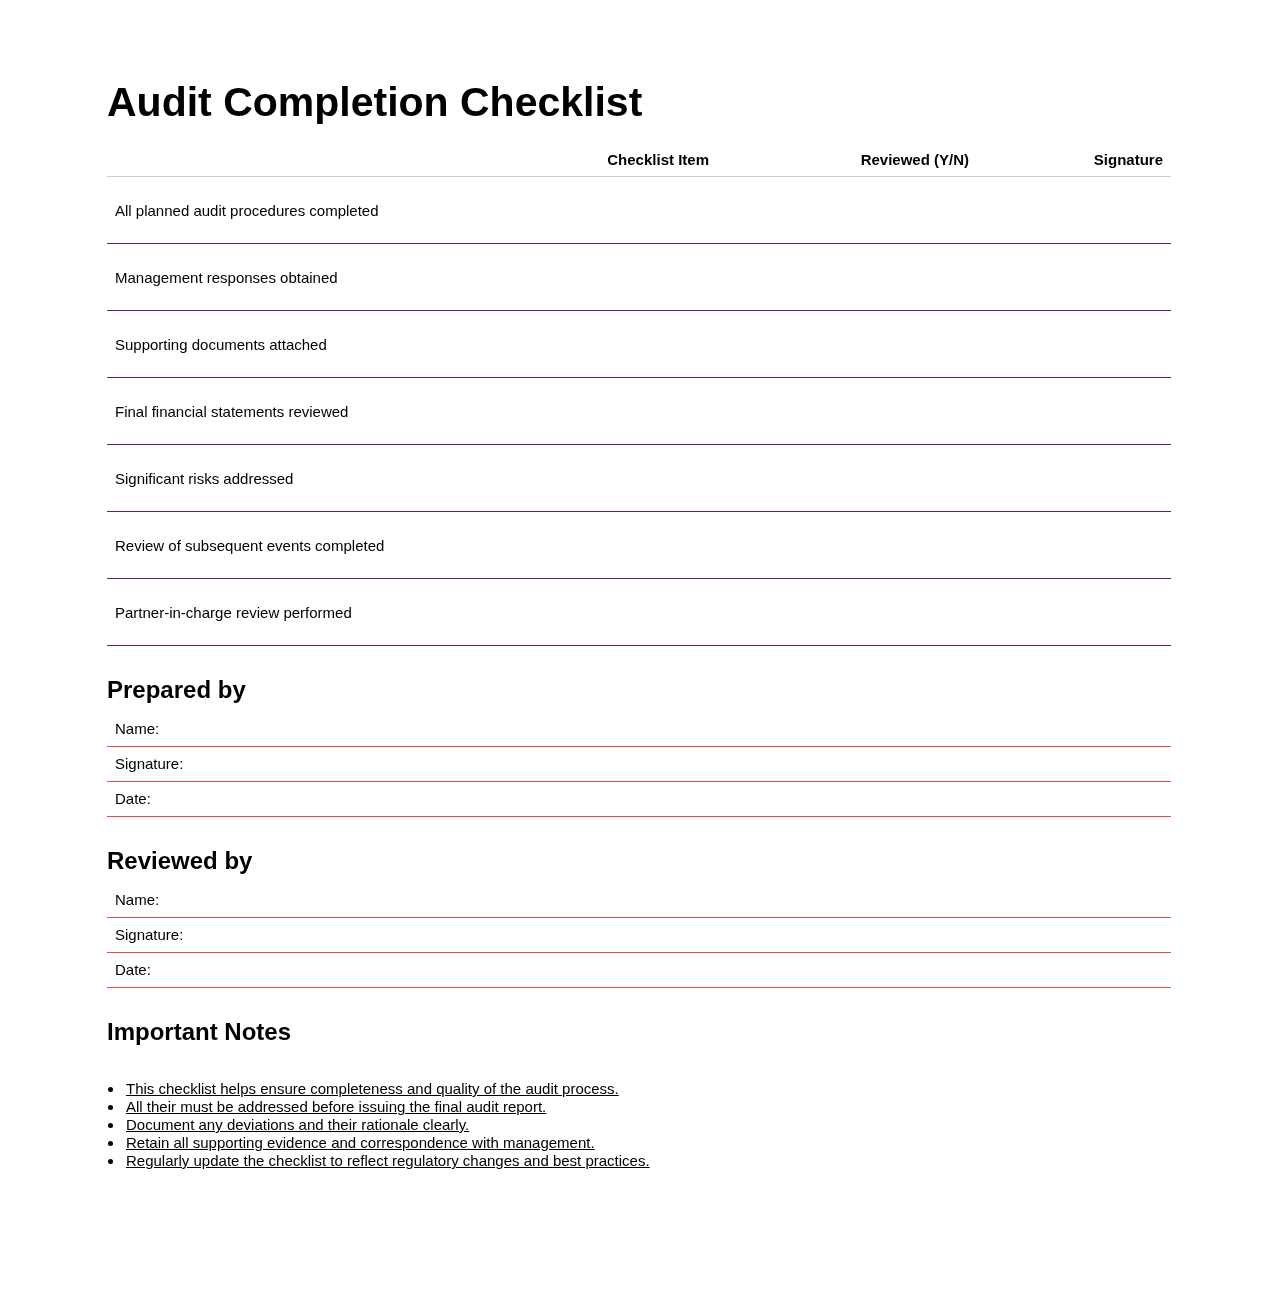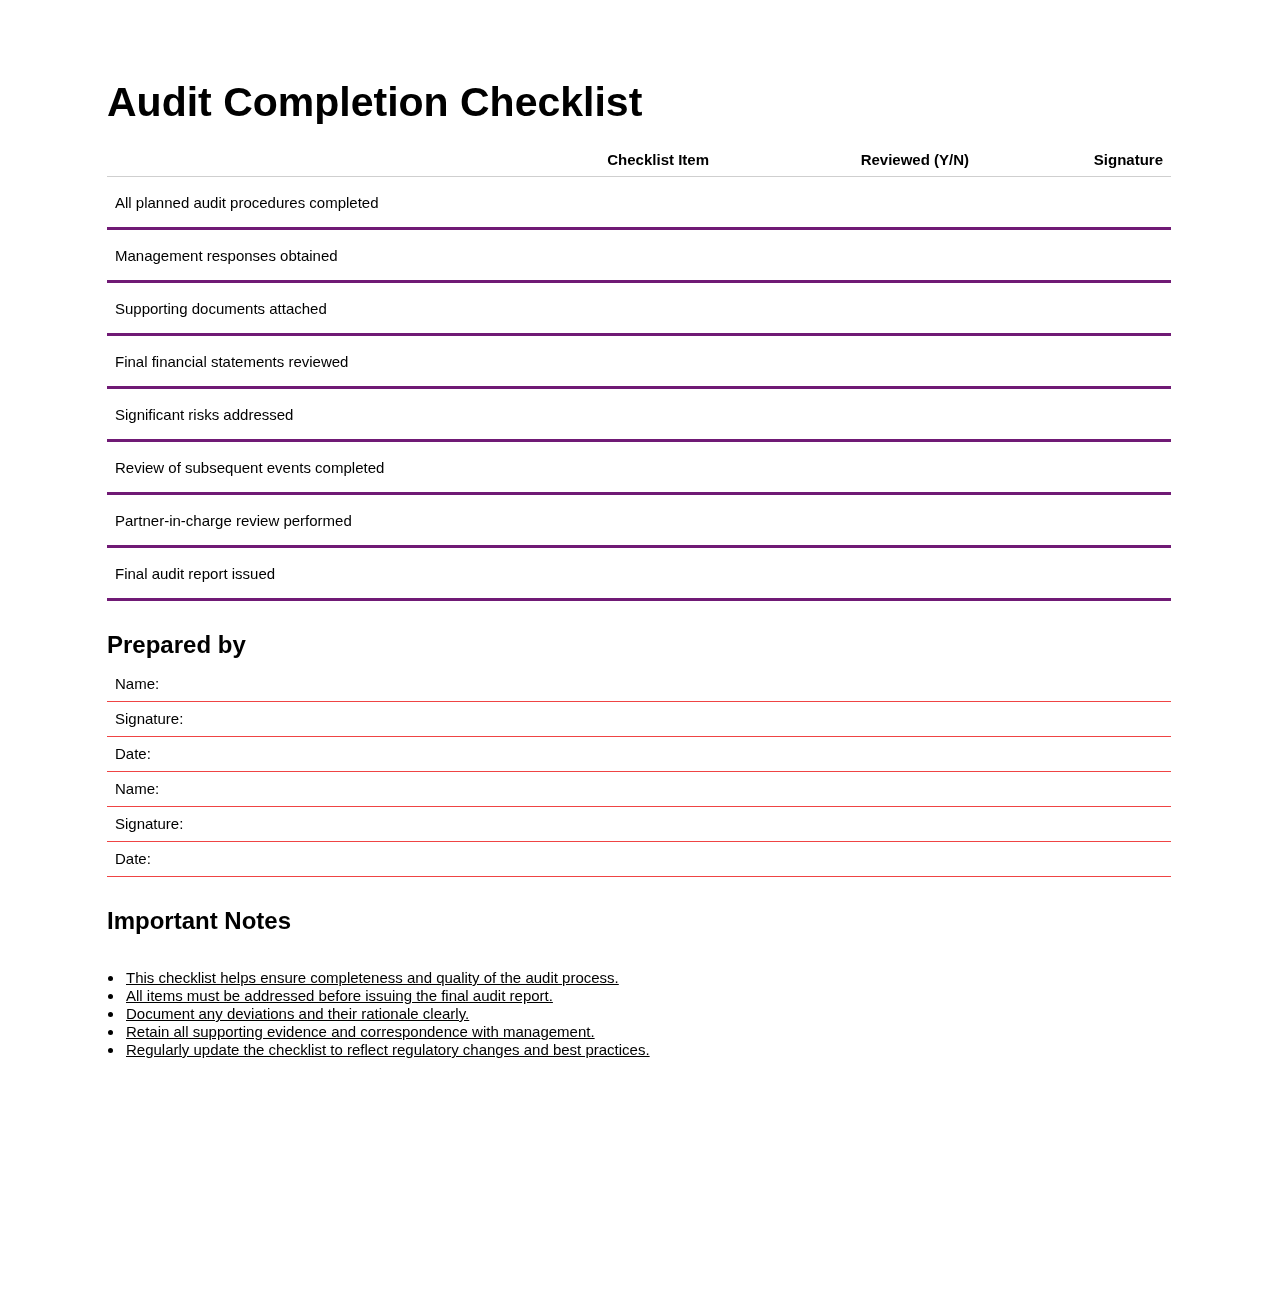--- a/index.html
+++ b/index.html
@@ -32,22 +32,22 @@
     font-size: 15px;
     height: 34px;
     padding: 0 8px;
     border-bottom: 1px solid #cfcfcf;
     vertical-align: middle;
     white-space: nowrap;
   }
   table.checklist td {
     font-size: 15px;
     height: 34px;
-    padding: 8px 8px;
-    border-bottom: 3px solid #701a75;
+    padding: 16px 8px;
+    border-bottom: 1px solid #701a75;
     vertical-align: middle;
     white-space: nowrap;
     overflow: hidden;
   }
   .col-item { width: 610px; }
   .col-reviewed { width: 260px; }
   .col-comments { width: auto; }
   h2.section-heading {
     font-size: 24px;
     font-weight: 700;
@@ -118,55 +118,51 @@
       <tr>
         <td>Review of subsequent events completed</td>
         <td></td>
         <td></td>
       </tr>
       <tr>
         <td>Partner-in-charge review performed</td>
         <td></td>
         <td></td>
       </tr>
-      <tr>
-        <td>Final audit report issued</td>
-        <td></td>
-        <td></td>
-      </tr>
     </tbody>
   </table>
 
   <h2 class="section-heading">Prepared by</h2>
   <div>
     <div class="field-row">
       <span>Name:</span>
     </div>
     <div class="field-row">
       <span>Signature:</span>
     </div>
     <div class="field-row">
       <span>Date:</span>
     </div>
   </div>
 
+  <h2 class="section-heading">Reviewed by</h2>
   <div>
     <div class="field-row">
       <span>Name:</span>
     </div>
     <div class="field-row">
       <span>Signature:</span>
     </div>
     <div class="field-row">
       <span>Date:</span>
     </div>
   </div>
 
   <h2 class="section-heading">Important Notes</h2>
   <ul class="notes-list">
     <li>This checklist helps ensure completeness and quality of the audit process.</li>
-    <li>All items must be addressed before issuing the final audit report.</li>
+    <li>All their must be addressed before issuing the final audit report.</li>
     <li>Document any deviations and their rationale clearly.</li>
     <li>Retain all supporting evidence and correspondence with management.</li>
     <li>Regularly update the checklist to reflect regulatory changes and best practices.</li>
   </ul>
 
 </div>
 
 </body></html>

